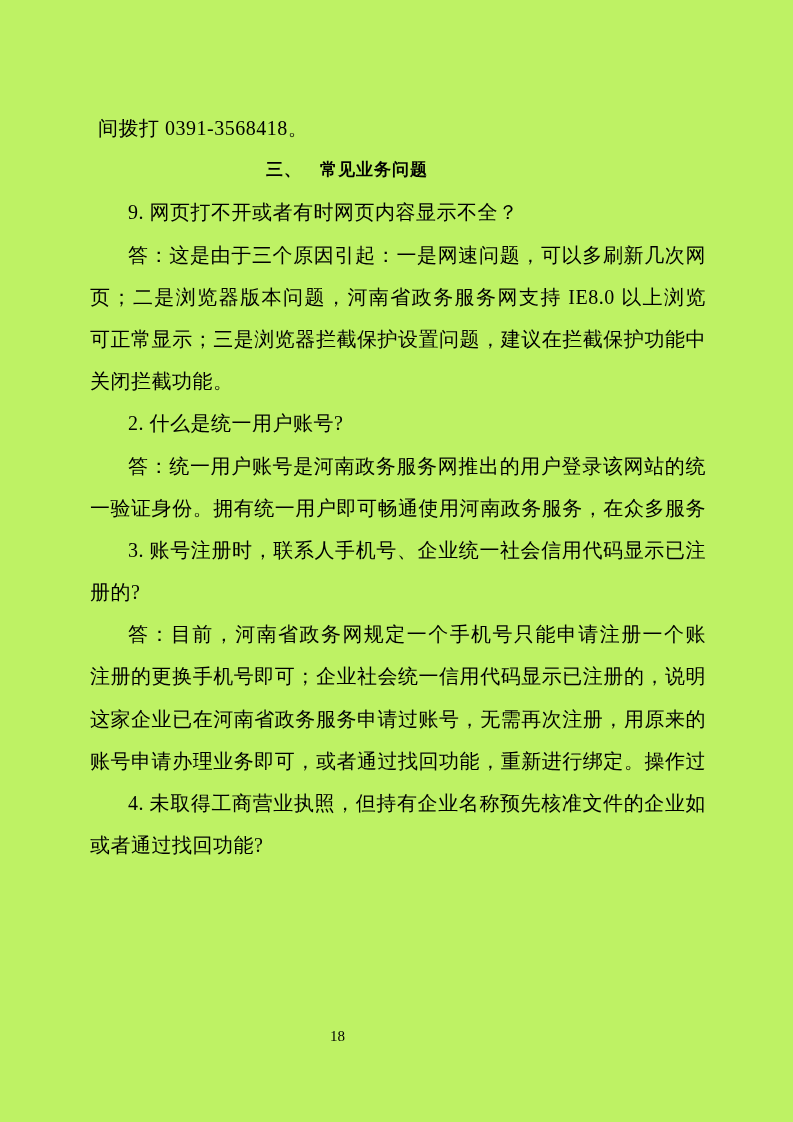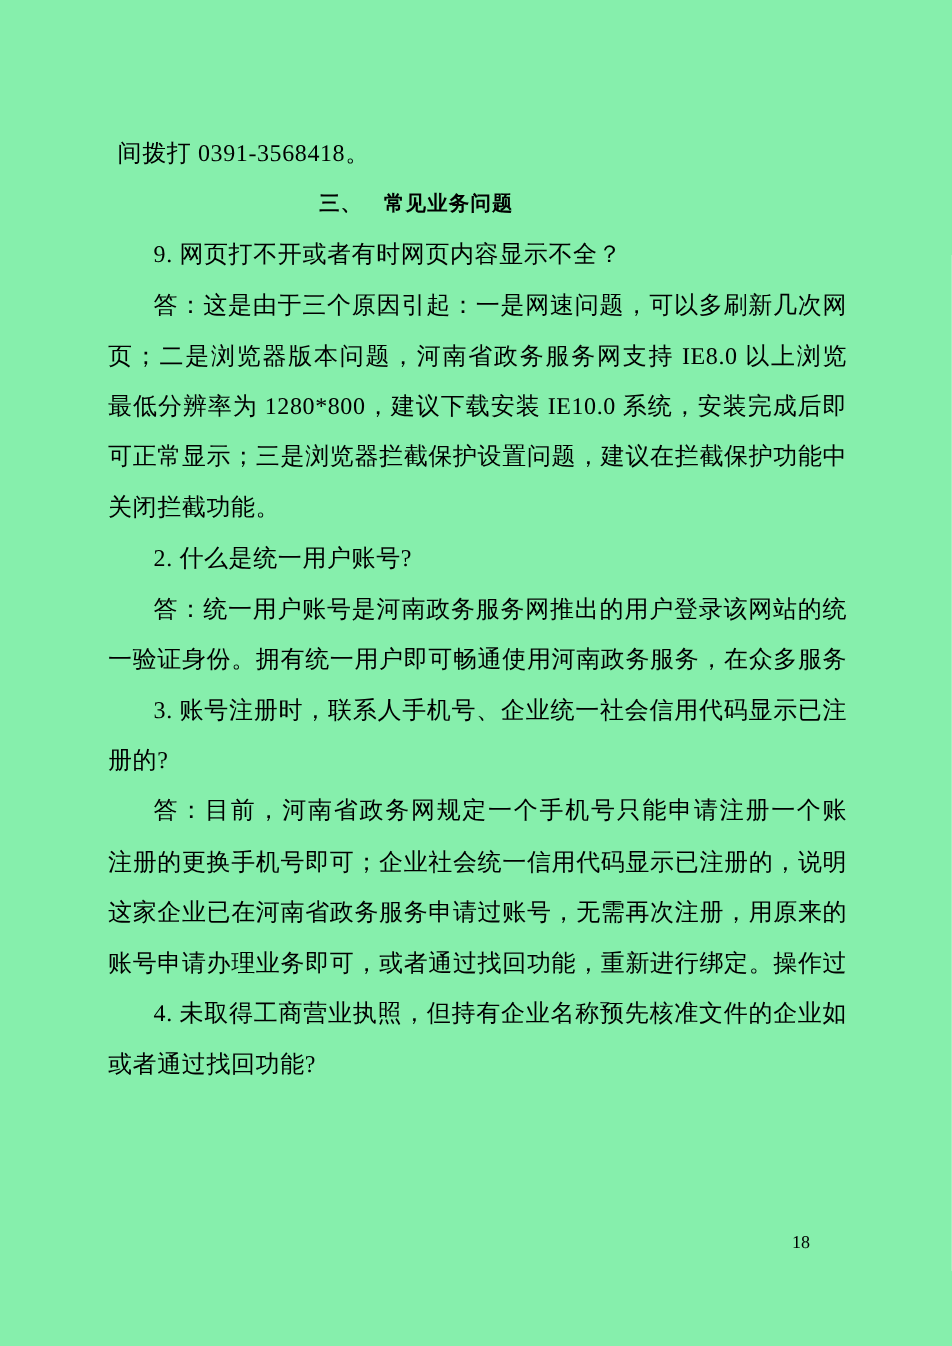--- a/index.html
+++ b/index.html
@@ -11,21 +11,21 @@
     height: 1122px;
     background: #ffffff;
     position: relative;
     overflow: hidden;
     font-family: "Liberation Serif", "DejaVu Serif", serif;
     color: #000000;
   }
   .page {
     position: absolute;
     inset: 0;
-    background: #86efac;
+    background: #bef264;
   }
   .text-block {
     position: absolute;
     left: 90px;
     top: 107px;
     width: 616px;
   }
   .line {
     height: 42.2px;
     line-height: 42.2px;
@@ -54,41 +54,40 @@
     font-weight: bold;
     font-size: 17px;
     letter-spacing: 1px;
     padding-left: 176px;
   }
   .footer {
     position: absolute;
     top: 1026px;
     left: 0;
     width: 675px;
-    text-align: right;
+    text-align: center;
     font-size: 15px;
     line-height: 20px;
   }
 </style>
 </head>
 <body>
 
 <div class="page">
 
   <div class="text-block">
 
     <div class="line intro">间拨打 0391-3568418。</div>
 
     <div class="line heading">三、　常见业务问题</div>
 
     <div class="line indent">9. 网页打不开或者有时网页内容显示不全？</div>
 
     <div class="line indent stretch">答：这是由于三个原因引起：一是网速问题，可以多刷新几次网</div>
     <div class="line stretch">页；二是浏览器版本问题，河南省政务服务网支持 IE8.0 以上浏览器，</div>
-    <div class="line stretch">最低分辨率为 1280*800，建议下载安装 IE10.0 系统，安装完成后即</div>
     <div class="line stretch">可正常显示；三是浏览器拦截保护设置问题，建议在拦截保护功能中</div>
     <div class="line">关闭拦截功能。</div>
 
     <div class="line indent">2. 什么是统一用户账号?</div>
 
     <div class="line indent stretch">答：统一用户账号是河南政务服务网推出的用户登录该网站的统</div>
     <div class="line stretch">一验证身份。拥有统一用户即可畅通使用河南政务服务，在众多服务</div>
 
     <div class="line indent stretch">3. 账号注册时，联系人手机号、企业统一社会信用代码显示已注</div>
     <div class="line">册的?</div>

